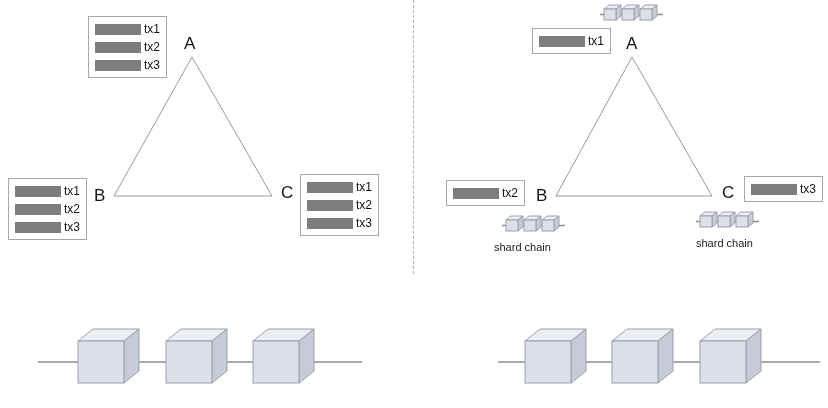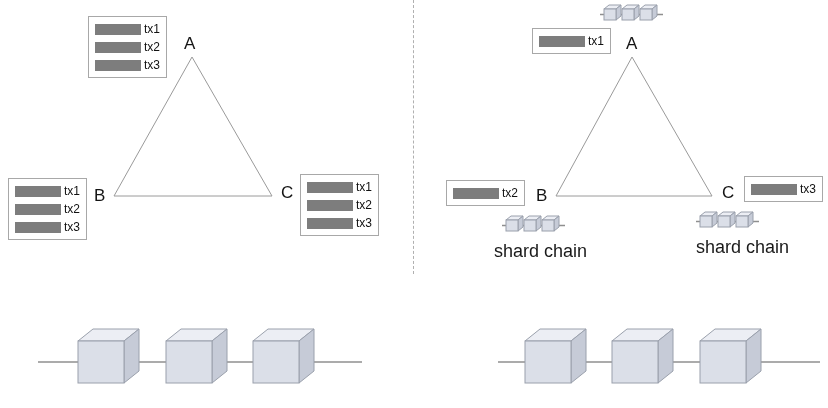--- a/index.html
+++ b/index.html
@@ -12,21 +12,21 @@
   .chainline { stroke:#8f8f8f; stroke-width:1.6; }
   .cube-front { fill:#dbdfe8; stroke:#9aa0ac; stroke-width:1; }
   .cube-top   { fill:#eceef4; stroke:#9aa0ac; stroke-width:1; }
   .cube-side  { fill:#c6cbd7; stroke:#9aa0ac; stroke-width:1; }
   .vlabel { position:absolute; font-size:17px; color:#141414; letter-spacing:.3px; }
   .txbox { position:absolute; background:#fff; border:1px solid #a8a8a8; padding:6px; display:flex; flex-direction:column; gap:6px; }
   .txrow { display:flex; align-items:center; gap:3px; }
   .txbar { width:46px; height:11px; background:#7d7d7d; display:inline-block; flex:0 0 auto; }
   .txlabel { font-size:12px; color:#111; line-height:1; }
   .minichain { position:absolute; }
-  .shardlabel { position:absolute; font-size:18px; color:#1a1a1a; }
+  .shardlabel { position:absolute; font-size:11px; color:#1a1a1a; }
   #divider { position:absolute; left:413px; top:0; height:274px; width:0; border-left:1px dashed #b0b0b0; }
 </style>
 </head>
 <body>
 
 <div id="canvas">
 
   <section class="panel" style="left:0;">
     <svg class="layer" viewBox="0 0 414 408">
       <polygon class="tri" points="192,57 114,196 272,196"></polygon>

